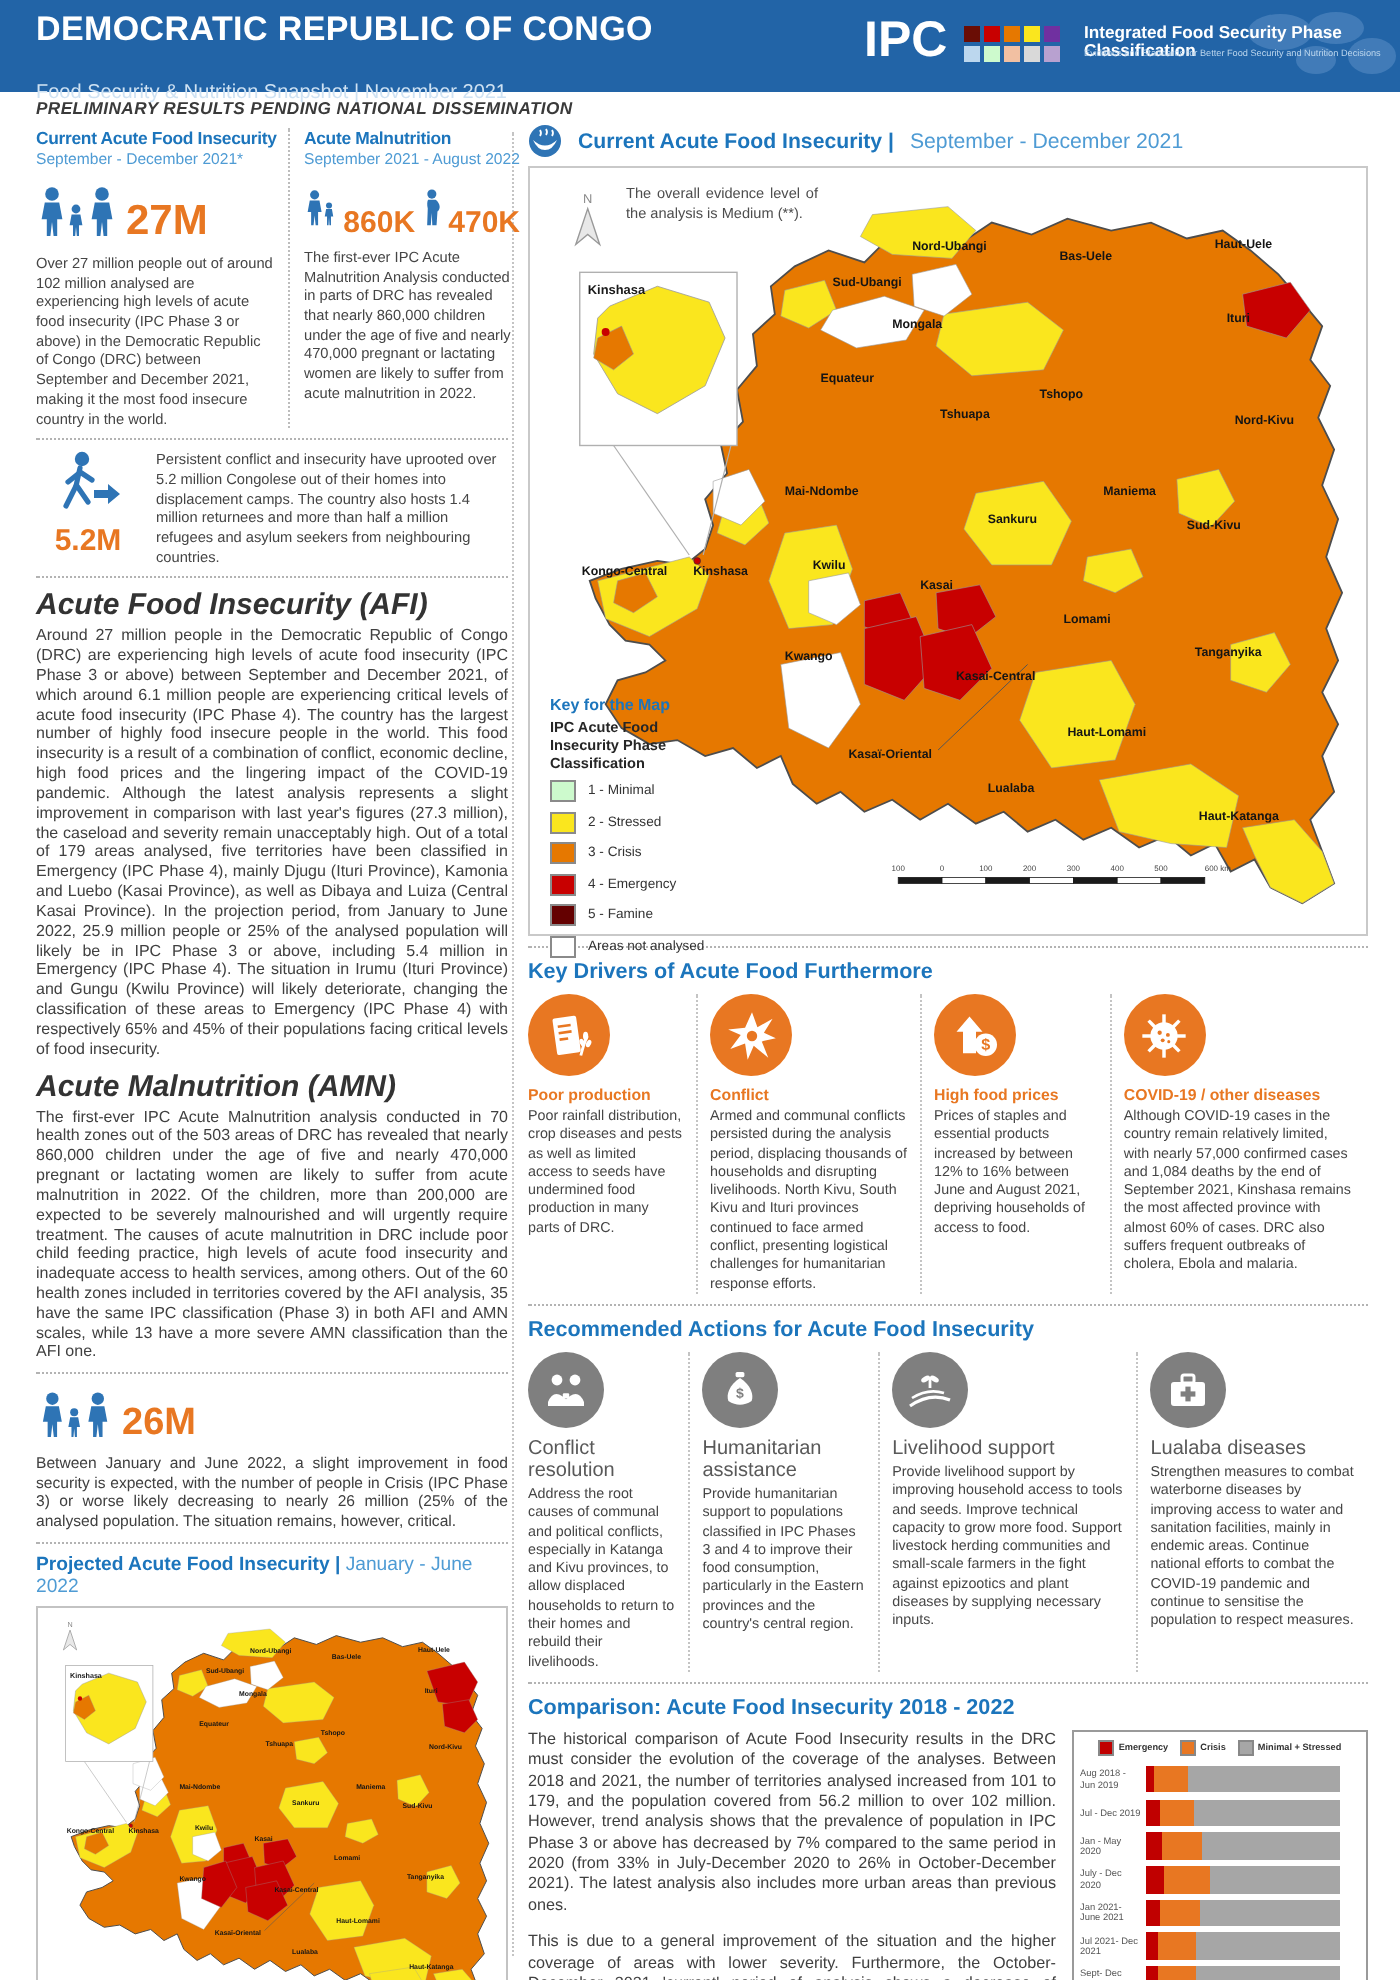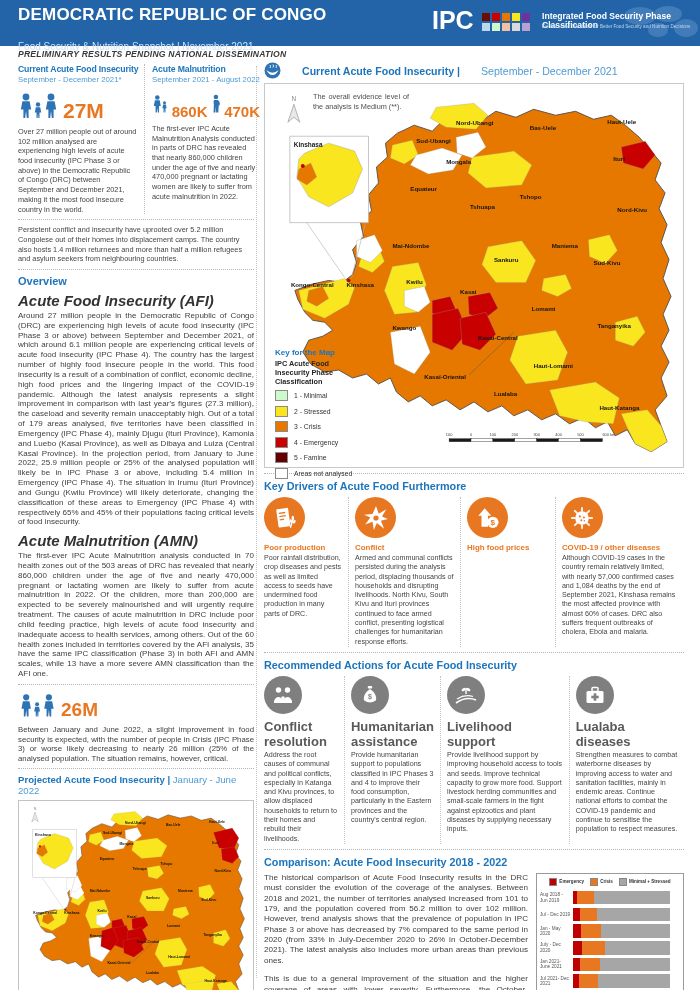--- a/index.html
+++ b/index.html
@@ -46,31 +46,31 @@
   
   #map-panel{position:relative;width:418px;height:383px;border:1px solid #c9c9c9;margin-top:3px;background:#fff;}
   #map-panel-sm{position:relative;width:234px;height:214px;border:1px solid #c3c3c3;margin-top:4px;background:#fff;overflow:hidden;}
   .ev-note{position:absolute;left:48px;top:8px;width:96px;font-size:7.3px;line-height:1.35;color:#4d4d4d;text-align:justify;}
   #map-key{position:absolute;left:10px;top:264px;width:112px;}
   #map-key .k1{font-size:8px;}
   #map-key .k2{font-size:7.3px;font-weight:bold;color:#262626;margin:3px 0 4px;line-height:1.2;width:90px;}
   .lg-row{display:flex;align-items:center;margin-bottom:4.5px;}
   .lg-sw{width:11px;height:9px;border:1px solid #8a8a8a;margin-right:6px;flex:0 0 auto;}
   .lg-lb{font-size:6.8px;color:#333;}
-  .map-head{display:flex;align-items:center;gap:21px;font-size:10.6px;margin-bottom:4px;}
+  .map-head{display:flex;align-items:center;gap:8px;font-size:10.6px;margin-bottom:4px;}
   
   .sec-h{font-size:10.8px;margin:6px 0 5px;}
   .cols4{display:flex;}
   .dcol{padding:0 6px;}
   .dcol+.dcol{border-left:1px dotted #c4c4c4;}
   .dcol:first-child{padding-left:0;}
   .big-circle{width:41px;height:41px;border-radius:50%;display:flex;align-items:center;justify-content:center;margin-bottom:5px;}
   .oc{background:#e87722;} .gc{background:#7f7f7f;}
   .d-title{font-size:7.9px;font-weight:bold;color:#e87722;margin-bottom:2px;}
-  .a-title{font-size:13px;font-weight:bold;color:#595959;margin-bottom:2px;}
+  .a-title{font-size:10px;font-weight:normal;color:#595959;margin-bottom:2px;}
   .d-text{font-size:7.15px;line-height:1.3;color:#454545;}
   
   #cmp-wrap{display:flex;gap:8px;margin-top:3px;}
   #cmp-text{width:264px;}
   #cmp-text .para{font-size:8.1px;line-height:1.28;}
   #chart-box{width:140px;border:1px solid #9a9a9a;padding:4px 3px 3px;background:#fff;height:190px;}
   #chart-legend{display:flex;justify-content:center;gap:6px;margin-bottom:5px;}
   .cl-item{display:flex;align-items:center;gap:2px;font-size:4.6px;font-weight:bold;color:#333;}
   .cl-chip{width:6px;height:6px;border:0.5px solid #888;}
   .bar-row{display:flex;align-items:center;margin-bottom:3.2px;}
@@ -153,26 +153,39 @@
         </svg>
         <span class="st-num sm">470K</span>
       </div>
       <div class="st-text">The first-ever IPC Acute Malnutrition Analysis conducted in parts of DRC has revealed that nearly 860,000 children under the age of five and nearly 470,000 pregnant or lactating women are likely to suffer from acute malnutrition in 2022.</div>
     </div>
   </div>
 
   <hr class="hr-dot">
 
   <div id="disp-row">
+    <div id="disp-ic">
+      <svg width="36" height="32" viewBox="0 0 36 32">
+        <g stroke="#2e74b5" stroke-width="2.6" fill="none" stroke-linecap="round">
+          <path d="M14,9 L12,18"></path>
+            <path d="M12,18 L7,28"></path>
+            <path d="M12.5,18 L18,26"></path>
+            <path d="M14,11 L20,15"></path>
+            <path d="M13,12 L8,16"></path>
+        </g>
+        <circle cx="15" cy="4.5" r="3.6" fill="#2e74b5"></circle>
+        <polygon points="21,20 28,20 28,17 34,22 28,27 28,24 21,24" fill="#2e74b5"></polygon>
+      </svg>
+      <div class="st-num sm">5.2M</div>
+    </div>
     <div class="st-text">Persistent conflict and insecurity have uprooted over 5.2 million Congolese out of their homes into displacement camps. The country also hosts 1.4 million returnees and more than half a million refugees and asylum seekers from neighbouring countries.</div>
   </div>
 
   <hr class="hr-dot">
 
-  <div class="ov-h h-blue">Overview</div>
   <div class="sub-h">Acute Food Insecurity (AFI)</div>
   <div class="para">Around 27 million people in the Democratic Republic of Congo (DRC) are experiencing high levels of acute food insecurity (IPC Phase 3 or above) between September and December 2021, of which around 6.1 million people are experiencing critical levels of acute food insecurity (IPC Phase 4). The country has the largest number of highly food insecure people in the world. This food insecurity is a result of a combination of conflict, economic decline, high food prices and the lingering impact of the COVID-19 pandemic. Although the latest analysis represents a slight improvement in comparison with last year's figures (27.3 million), the caseload and severity remain unacceptably high. Out of a total of 179 areas analysed, five territories have been classified in Emergency (IPC Phase 4), mainly Djugu (Ituri Province), Kamonia and Luebo (Kasai Province), as well as Dibaya and Luiza (Central Kasai Province). In the projection period, from January to June 2022, 25.9 million people or 25% of the analysed population will likely be in IPC Phase 3 or above, including 5.4 million in Emergency (IPC Phase 4). The situation in Irumu (Ituri Province) and Gungu (Kwilu Province) will likely deteriorate, changing the classification of these areas to Emergency (IPC Phase 4) with respectively 65% and 45% of their populations facing critical levels of food insecurity.</div>
   <div class="sub-h">Acute Malnutrition (AMN)</div>
   <div class="para">The first-ever IPC Acute Malnutrition analysis conducted in 70 health zones out of the 503 areas of DRC has revealed that nearly 860,000 children under the age of five and nearly 470,000 pregnant or lactating women are likely to suffer from acute malnutrition in 2022. Of the children, more than 200,000 are expected to be severely malnourished and will urgently require treatment. The causes of acute malnutrition in DRC include poor child feeding practice, high levels of acute food insecurity and inadequate access to health services, among others. Out of the 60 health zones included in territories covered by the AFI analysis, 35 have the same IPC classification (Phase 3) in both AFI and AMN scales, while 13 have a more severe AMN classification than the AFI one.</div>
 
   <hr class="hr-dot">
 
   <div class="st-icons">
     <svg width="40" height="30" viewBox="0 0 42 33">
       <g fill="#2e74b5">
@@ -461,20 +474,21 @@
     </div>
     <div class="dcol" style="width:86px">
       <div class="big-circle oc">
           <svg width="26" height="26" viewBox="0 0 24 24">
             <polygon fill="#fff" points="9,3 15,10 12,10 12,20 6,20 6,10 3,10"></polygon>
             <circle cx="16.5" cy="16" r="5.2" fill="#fff"></circle>
             <text x="16.5" y="18.6" font-size="7.5" font-weight="bold" fill="#e87722" text-anchor="middle">$</text>
           </svg>
         </div>
       <div class="d-title">High food prices</div>
+      <div class="d-text">Prices of staples and essential products increased by between 12% to 16% between June and August 2021, depriving households of access to food.</div>
     </div>
     <div class="dcol" style="width:122px">
       <div class="big-circle oc">
           <svg width="26" height="26" viewBox="0 0 24 24">
             <g stroke="#fff" stroke-width="1.6">
               <line x1="12" y1="2" x2="12" y2="6"></line>
               <line x1="12" y1="18" x2="12" y2="22"></line>
               <line x1="2" y1="12" x2="6" y2="12"></line>
               <line x1="18" y1="12" x2="22" y2="12"></line>
               <line x1="4.9" y1="4.9" x2="7.8" y2="7.8"></line>

